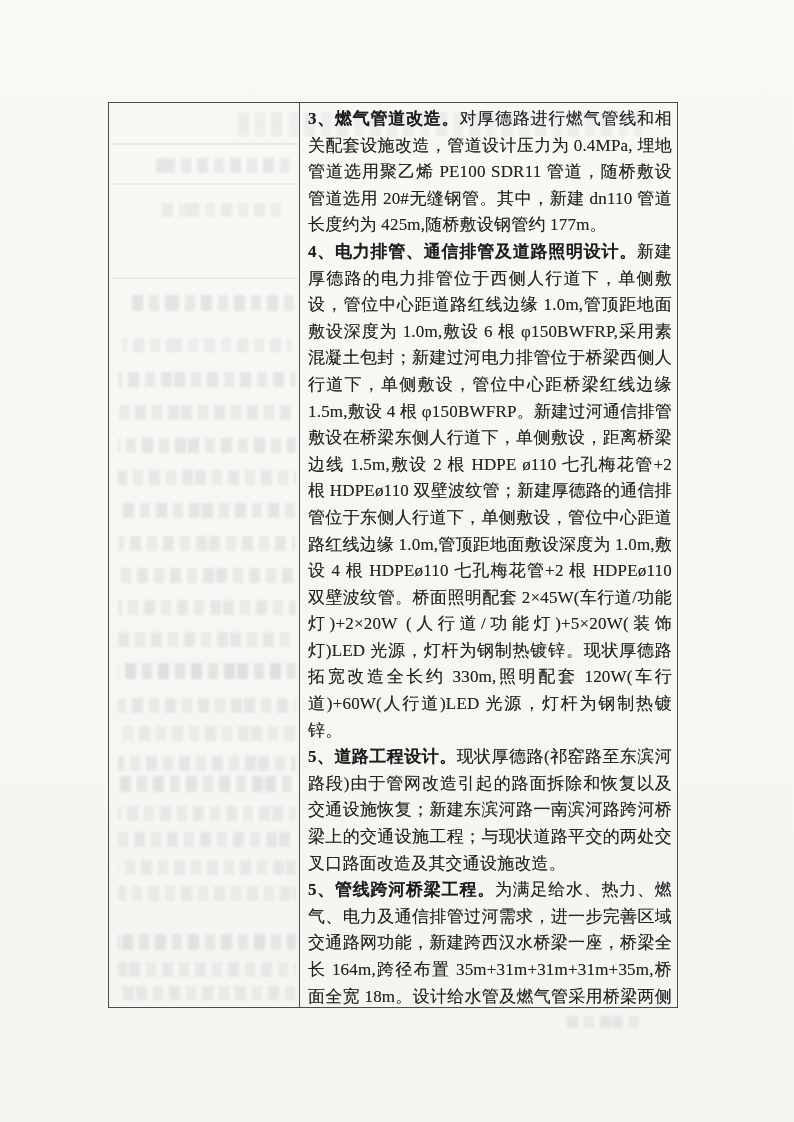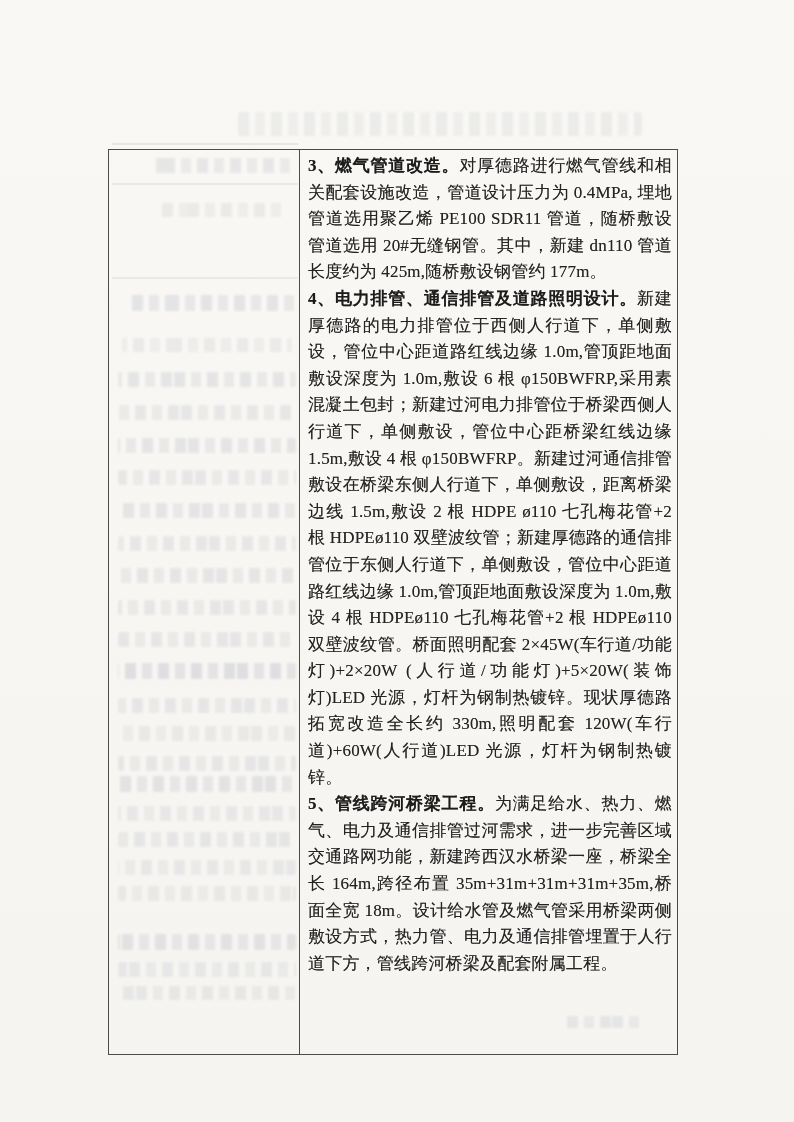--- a/index.html
+++ b/index.html
@@ -43,21 +43,20 @@
     position: absolute;
     left: 108px;
     top: 102px;
     width: 570px;
     height: 906px;
     z-index: 2;
     border: 1.6px solid #4b4b4b;
     box-sizing: border-box;
     display: flex;
     background: transparent;
-    margin-top: 47px;
   }
   .cell-left {
     width: 191px;
     box-sizing: border-box;
     border-right: 1.6px solid #4b4b4b;
   }
   .cell-right {
     flex: 1;
     box-sizing: border-box;
     padding: 3px 5px 0 8px;
@@ -114,17 +113,18 @@
       <div class="bt-d" style="left: 118px; top: 962px; width: 178px; height: 15px; opacity: 0.11; background-position: 189px 0px;"></div>
       <div class="bt-d" style="left: 118px; top: 986px; width: 178px; height: 14px; opacity: 0.11; background-position: 196px 0px;"></div>
       <div class="bt-d" style="left: 565px; top: 1016px; width: 78px; height: 12px; opacity: 0.12; background-position: 203px 0px;"></div>
     </div>
 
   <div class="doc-table">
     <div class="cell-left"></div>
     <div class="cell-right">
       <p><b>3、燃气管道改造。</b><span>对厚德路进行燃气管线和相关配套设施改造，管道设计压力为 0.4MPa, 埋地管道选用聚乙烯 PE100 SDR11 管道，随桥敷设管道选用 20#无缝钢管。其中，新建 dn110 管道长度约为 425m,随桥敷设钢管约 177m。</span></p>
       <p><b>4、电力排管、通信排管及道路照明设计。</b><span>新建厚德路的电力排管位于西侧人行道下，单侧敷设，管位中心距道路红线边缘 1.0m,管顶距地面敷设深度为 1.0m,敷设 6 根 φ150BWFRP,采用素混凝土包封；新建过河电力排管位于桥梁西侧人行道下，单侧敷设，管位中心距桥梁红线边缘 1.5m,敷设 4 根 φ150BWFRP。新建过河通信排管敷设在桥梁东侧人行道下，单侧敷设，距离桥梁边线 1.5m,敷设 2 根 HDPE ø110 七孔梅花管+2 根 HDPEø110 双壁波纹管；新建厚德路的通信排管位于东侧人行道下，单侧敷设，管位中心距道路红线边缘 1.0m,管顶距地面敷设深度为 1.0m,敷设 4 根 HDPEø110 七孔梅花管+2 根 HDPEø110 双壁波纹管。桥面照明配套 2×45W(车行道/功能灯)+2×20W (人行道/功能灯)+5×20W(装饰灯)LED 光源，灯杆为钢制热镀锌。现状厚德路拓宽改造全长约 330m,照明配套 120W(车行道)+60W(人行道)LED 光源，灯杆为钢制热镀锌。</span></p>
+      <p><b>5、道路工程设计。</b><span>现状厚德路(祁窑路至东滨河路段)由于管网改造引起的路面拆除和恢复以及交通设施恢复；新建东滨河路一南滨河路跨河桥梁上的交通设施工程；与现状道路平交的两处交叉口路面改造及其交通设施改造。</span></p>
       <p><b>5、管线跨河桥梁工程。</b><span>为满足给水、热力、燃气、电力及通信排管过河需求，进一步完善区域交通路网功能，新建跨西汉水桥梁一座，桥梁全长 164m,跨径布置 35m+31m+31m+31m+35m,桥面全宽 18m。设计给水管及燃气管采用桥梁两侧敷设方式，热力管、电力及通信排管埋置于人行道下方，管线跨河桥梁及配套附属工程。</span></p>
     </div>
   </div>
 
 </div>
 
 </body></html>

